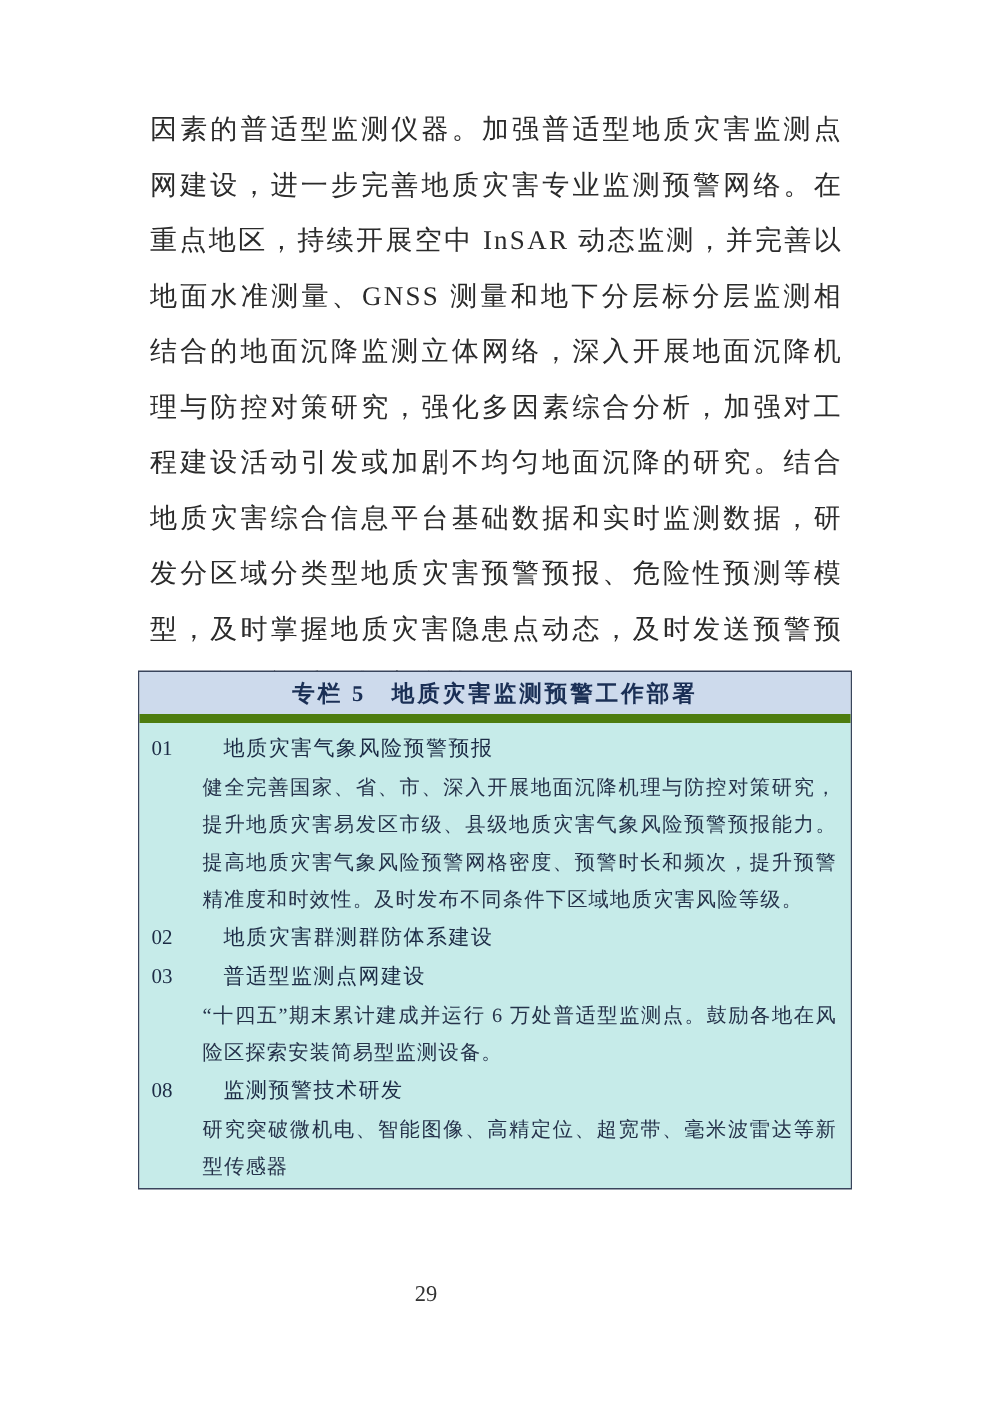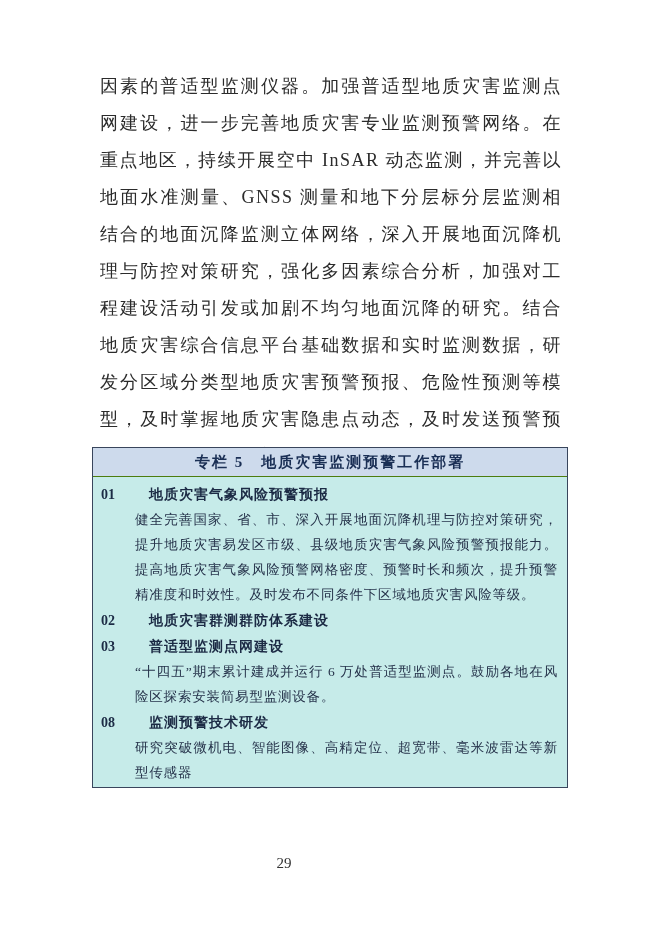--- a/index.html
+++ b/index.html
@@ -30,41 +30,41 @@
   .panel {
     position: absolute;
     top: 447px;
     left: 92px;
     width: 476px;
     border: 1px solid #39455c;
     box-sizing: border-box;
   }
   .panel-header {
     background: #cddaec;
-    border-bottom: 1px solid #4d7c0f;
+    border-bottom: 6px solid #4d7c0f;
     text-align: center;
     padding: 5px 0 4px 0;
   }
   .panel-title {
     font-size: 15px;
     font-weight: bold;
     color: #1a2f55;
     letter-spacing: 2px;
   }
   .panel-body {
     background: #c6ebe9;
     padding: 5px 9px 1px 8px;
   }
   .panel-item {
     margin-bottom: 1px;
   }
   .item-heading-row {
     display: flex;
     align-items: flex-start;
-    font-weight: bold;
+    font-weight: normal;
     color: #1c2b45;
     font-size: 14px;
     line-height: 25px;
     letter-spacing: 1px;
   }
   .item-number {
     width: 24px;
     flex: 0 0 24px;
     font-family: "Liberation Serif", serif;
     letter-spacing: 0;

